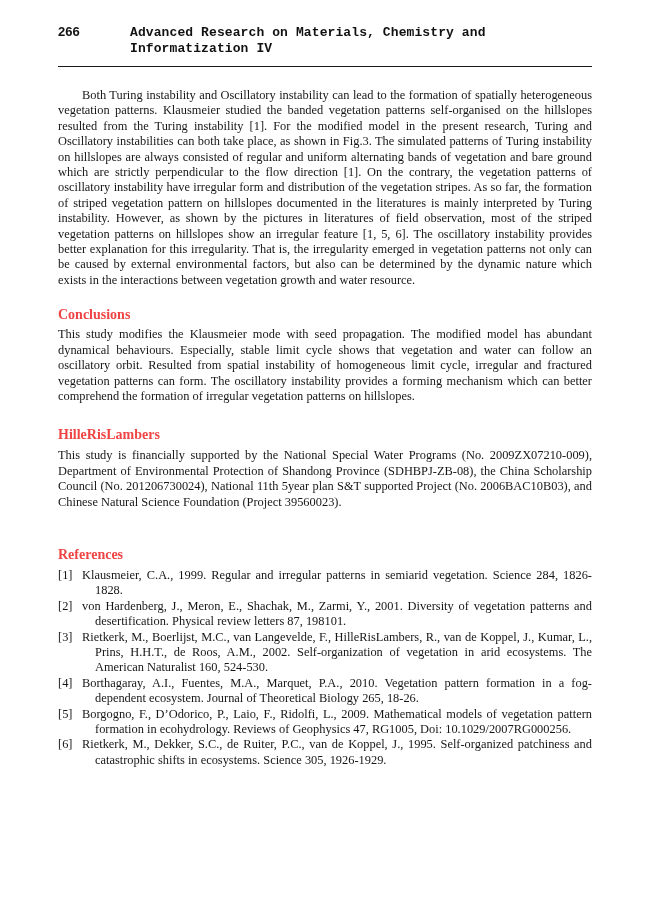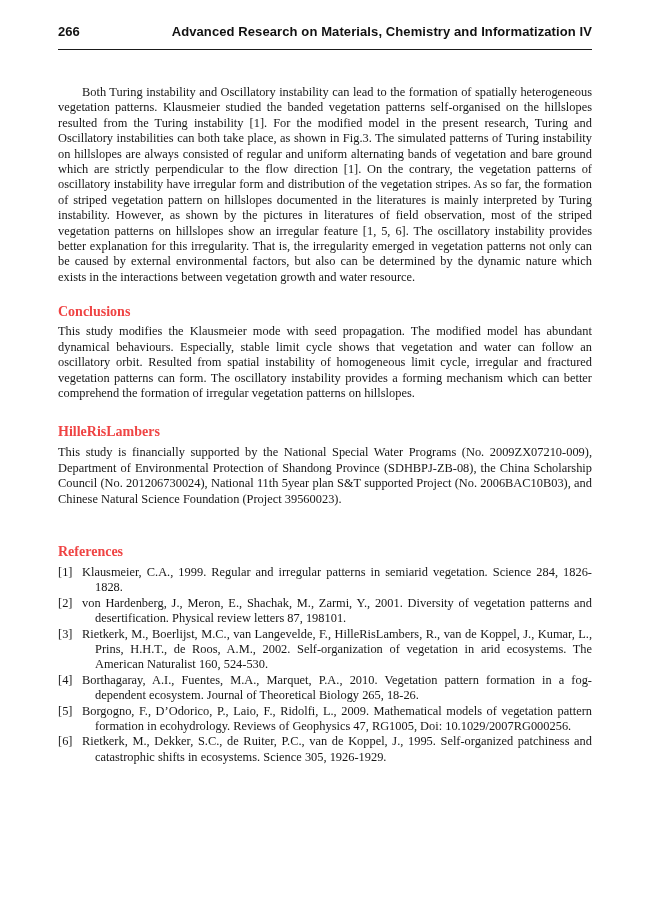--- a/index.html
+++ b/index.html
@@ -26,37 +26,38 @@
     font-size: 13px;
     line-height: 16px;
     color: #111111;
   }
   .page-num {
     width: 72px;
     flex: 0 0 auto;
   }
   .running-title {
     flex: 1 1 auto;
-    text-align: right;
+    text-align: left;
     letter-spacing: 0.1px;
+    font-family: Liberation Mono, monospace;
   }
   .rule {
     border: 0;
     border-top: 1.5px solid #1a1a1a;
     margin: 9px 0 0 0;
     height: 0;
   }
   p.body {
     font-size: 12.4px;
     line-height: 15.4px;
     text-align: justify;
     margin: 0;
   }
   p.intro {
-    margin-top: 35px;
+    margin-top: 21px;
     text-indent: 24px;
   }
   h2.h {
     font-family: "Liberation Serif", serif;
     font-size: 14px;
     line-height: 15px;
     font-weight: 700;
     margin: 0;
     color: #ef4444;
   }

